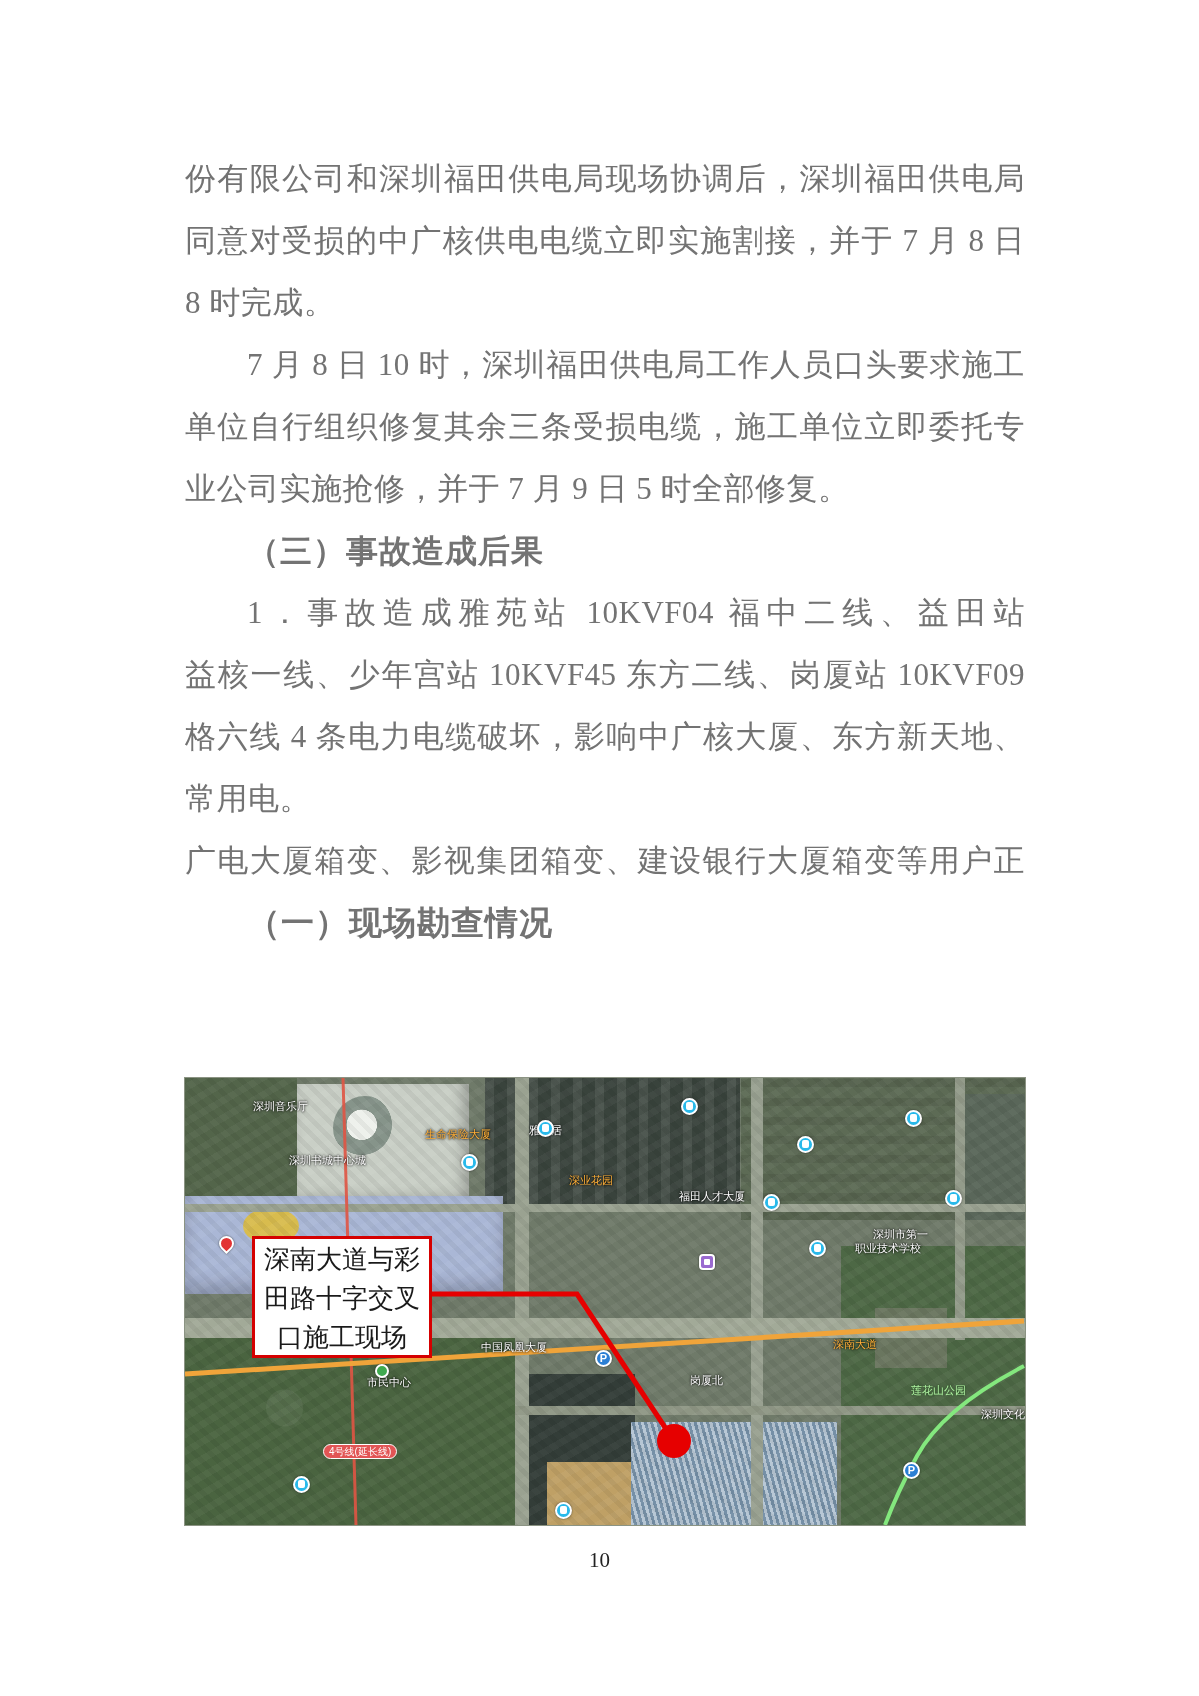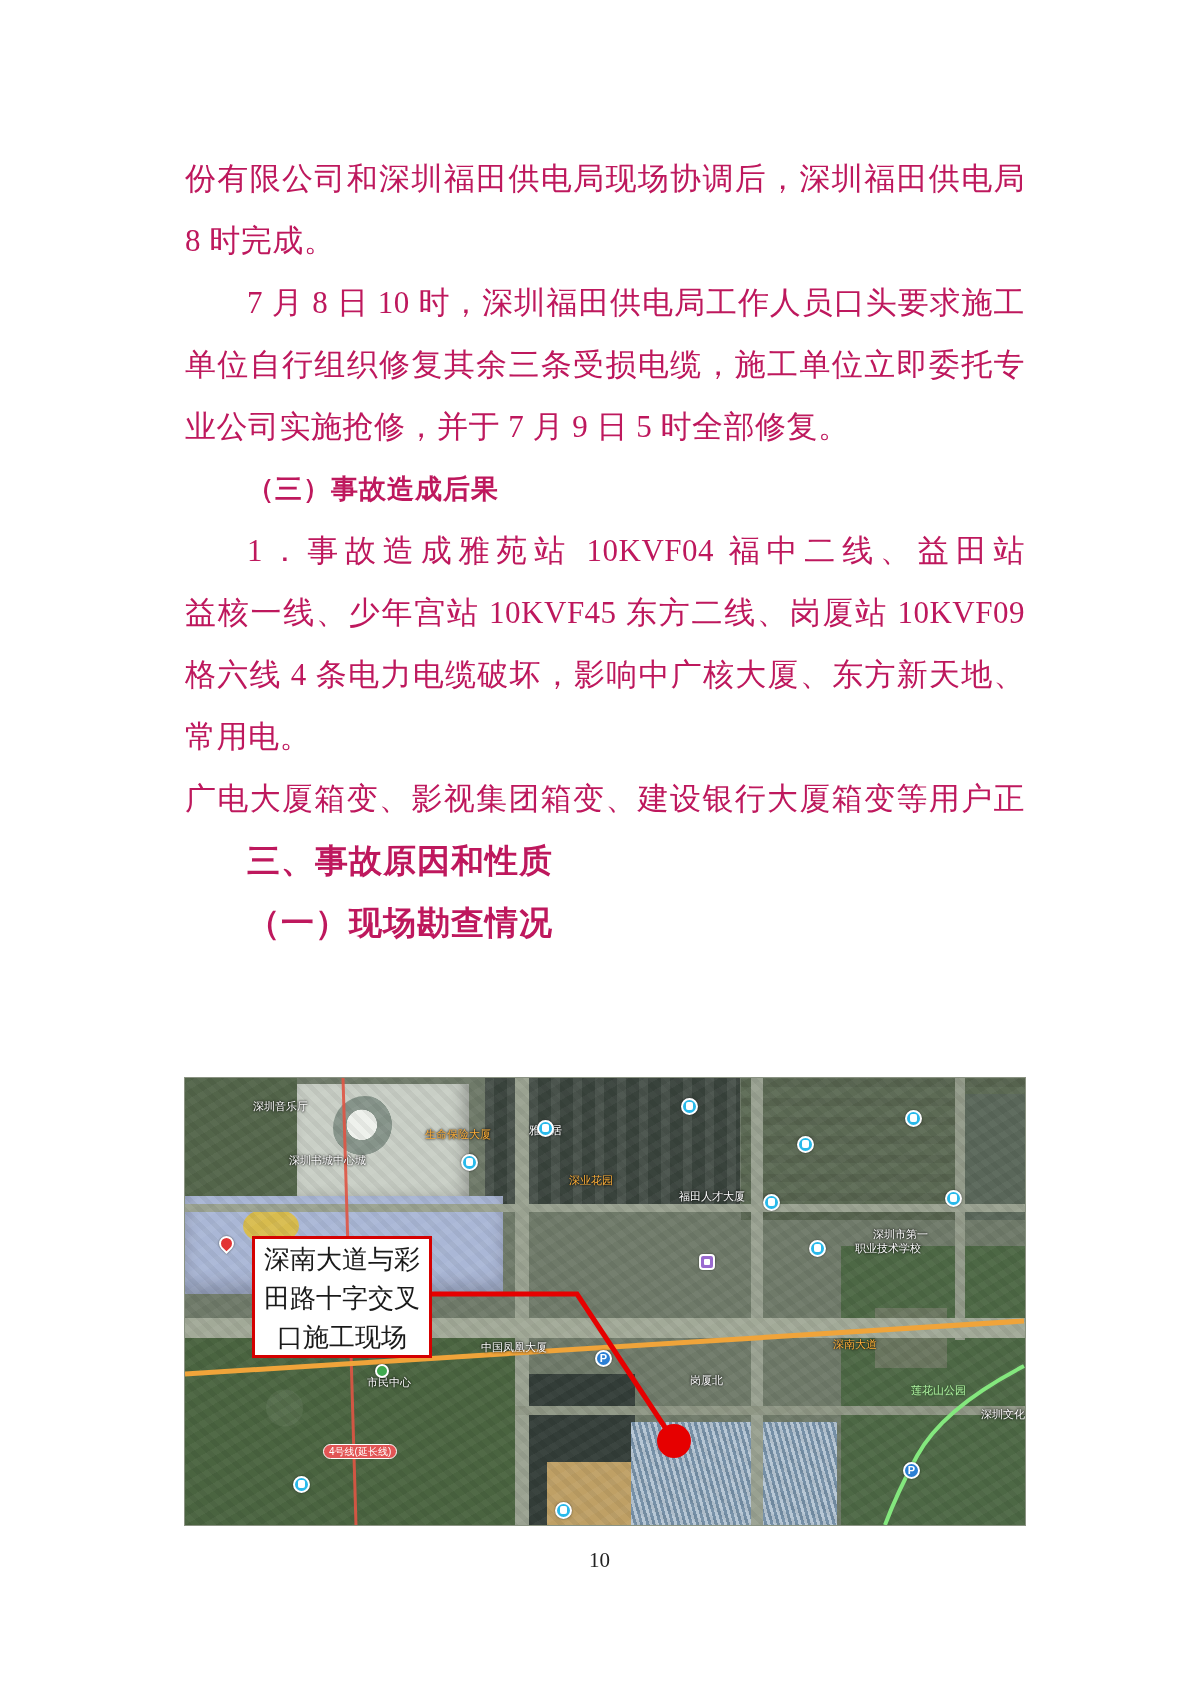--- a/index.html
+++ b/index.html
@@ -4,25 +4,25 @@
 <style>
   html,body{margin:0;padding:0;background:#ffffff;}
   .page{
     position:relative;width:1199px;height:1696px;background:#ffffff;
     font-family:"Liberation Serif","DejaVu Serif",serif;color:#111;
     overflow:hidden;
   }
   .doc-body{position:absolute;left:185px;top:148px;width:840px;}
   .t-line{
     width:840px;height:62px;line-height:62px;font-size:31px;
-    white-space:nowrap;letter-spacing:0.5px;color:#be185d;
+    white-space:nowrap;letter-spacing:0.5px;color:#737373;
   }
   .t-line.fill{white-space:normal;text-align:justify;text-align-last:justify;height:62px;overflow:hidden;}
   .t-line.ind{padding-left:62px;width:778px;}
-  .t-line.h-kai{font-weight:bold;font-size:27px;letter-spacing:1px;}
+  .t-line.h-kai{font-weight:bold;font-size:32px;letter-spacing:1px;}
   .t-line.h-hei{font-family:"Liberation Sans","DejaVu Sans",sans-serif;font-weight:bold;font-size:33px;letter-spacing:1px;}
   
   .map{
     position:absolute;left:185px;top:1078px;width:840px;height:447px;
     background:#6f7a69;overflow:hidden;outline:1px solid #8b9383;
   }
   .map .tex{
     position:absolute;inset:0;
     background:
       repeating-linear-gradient(45deg,rgba(0,0,0,.05) 0 5px,transparent 5px 11px),
@@ -85,31 +85,31 @@
     font-size:21px;color:#222;font-family:"Liberation Serif","DejaVu Serif",serif;
   }
 </style>
 </head>
 <body>
 
 <div class="page">
 
   <section class="doc-body">
       <div class="t-line body fill">份有限公司和深圳福田供电局现场协调后，深圳福田供电局</div>
+      <div class="t-line body fill">同意对受损的中广核供电电缆立即实施割接，并于 7 月 8 日</div>
       <div class="t-line body">8 时完成。</div>
       <div class="t-line body fill ind">7 月 8 日 10 时，深圳福田供电局工作人员口头要求施工</div>
       <div class="t-line body fill">单位自行组织修复其余三条受损电缆，施工单位立即委托专</div>
       <div class="t-line body">业公司实施抢修，并于 7 月 9 日 5 时全部修复。</div>
       <div class="t-line h-kai ind">（三）事故造成后果</div>
       <div class="t-line body fill ind">1．事故造成雅苑站 10KVF04 福中二线、益田站 10KVF55</div>
       <div class="t-line body fill">益核一线、少年宫站 10KVF45 东方二线、岗厦站 10KVF09 赛</div>
       <div class="t-line body fill">格六线 4 条电力电缆破坏，影响中广核大厦、东方新天地、</div>
       <div class="t-line body">常用电。</div>
       <div class="t-line body fill">广电大厦箱变、影视集团箱变、建设银行大厦箱变等用户正</div>
-      <div class="t-line h-hei ind">三、事故原因和性质</div>
       <div class="t-line h-hei ind">（一）现场勘查情况</div>
     </section>
 
   <figure class="map" style="margin:0">
     <div class="patch pk-tl"></div>
     <div class="patch bld-lib"></div>
     <div class="patch bld-lib-spiral"></div>
     <div class="patch blk-dark1"></div>
     <div class="patch blk-mid1"></div>
     <div class="patch bld-civic"></div>

